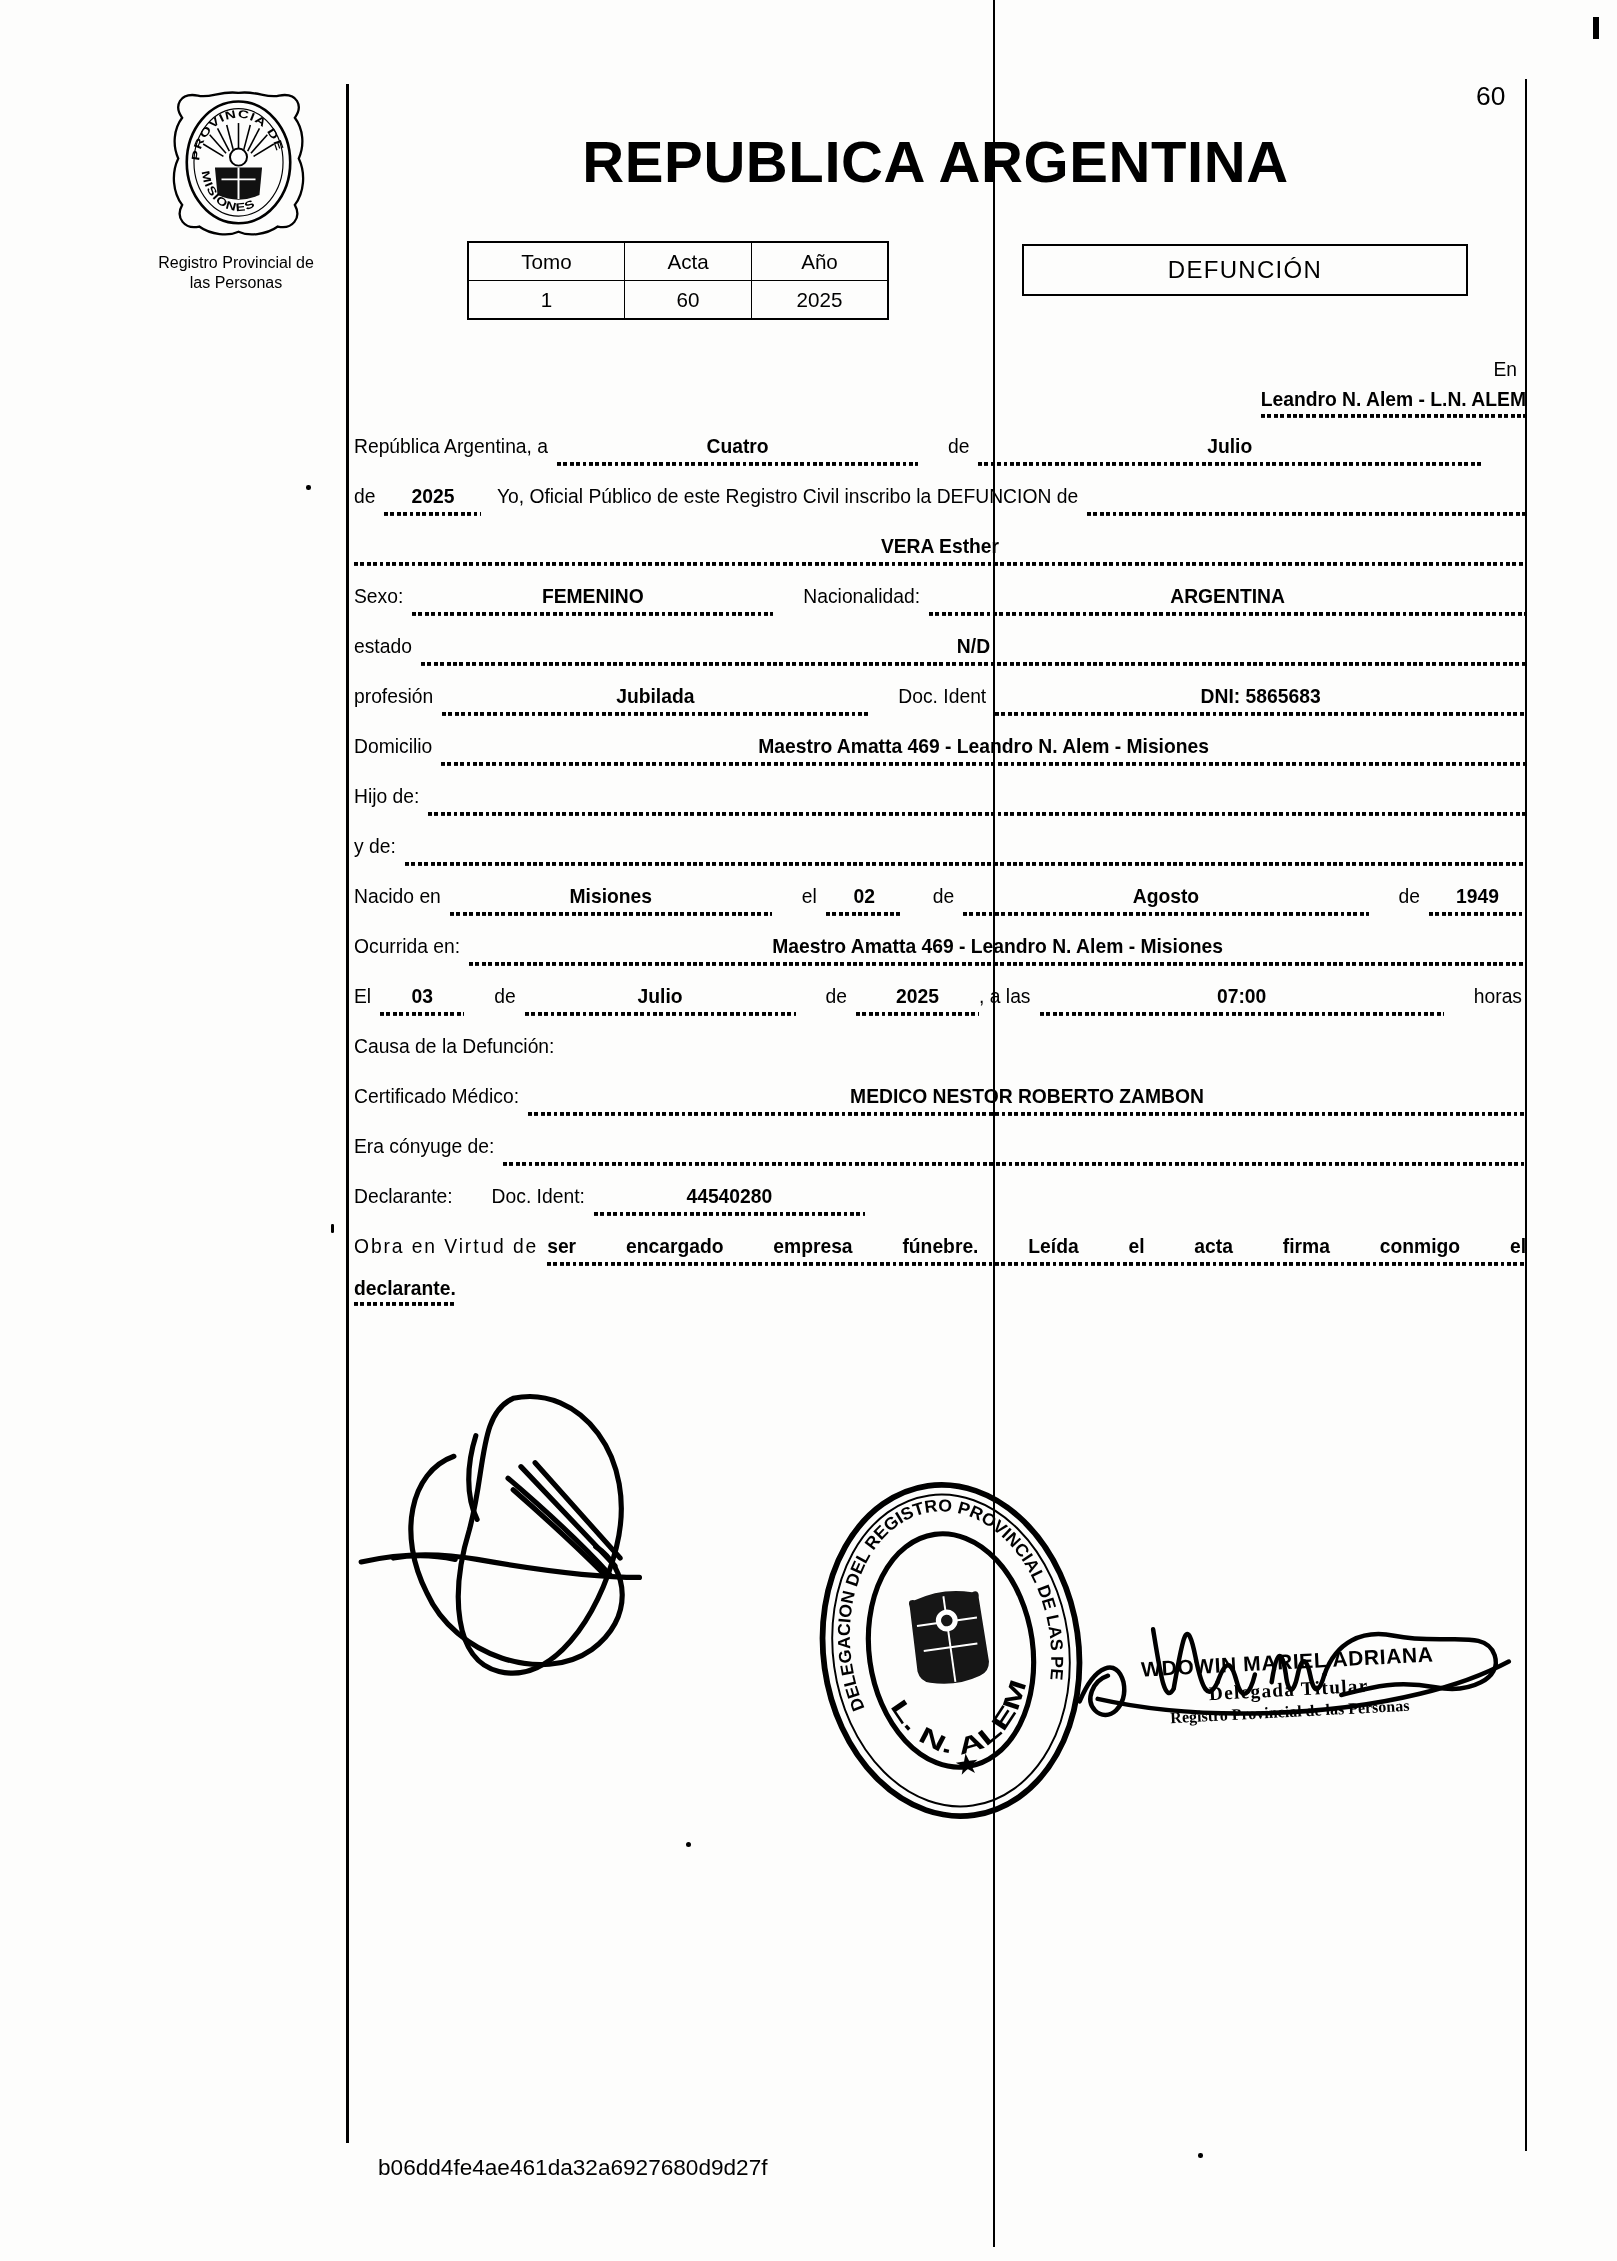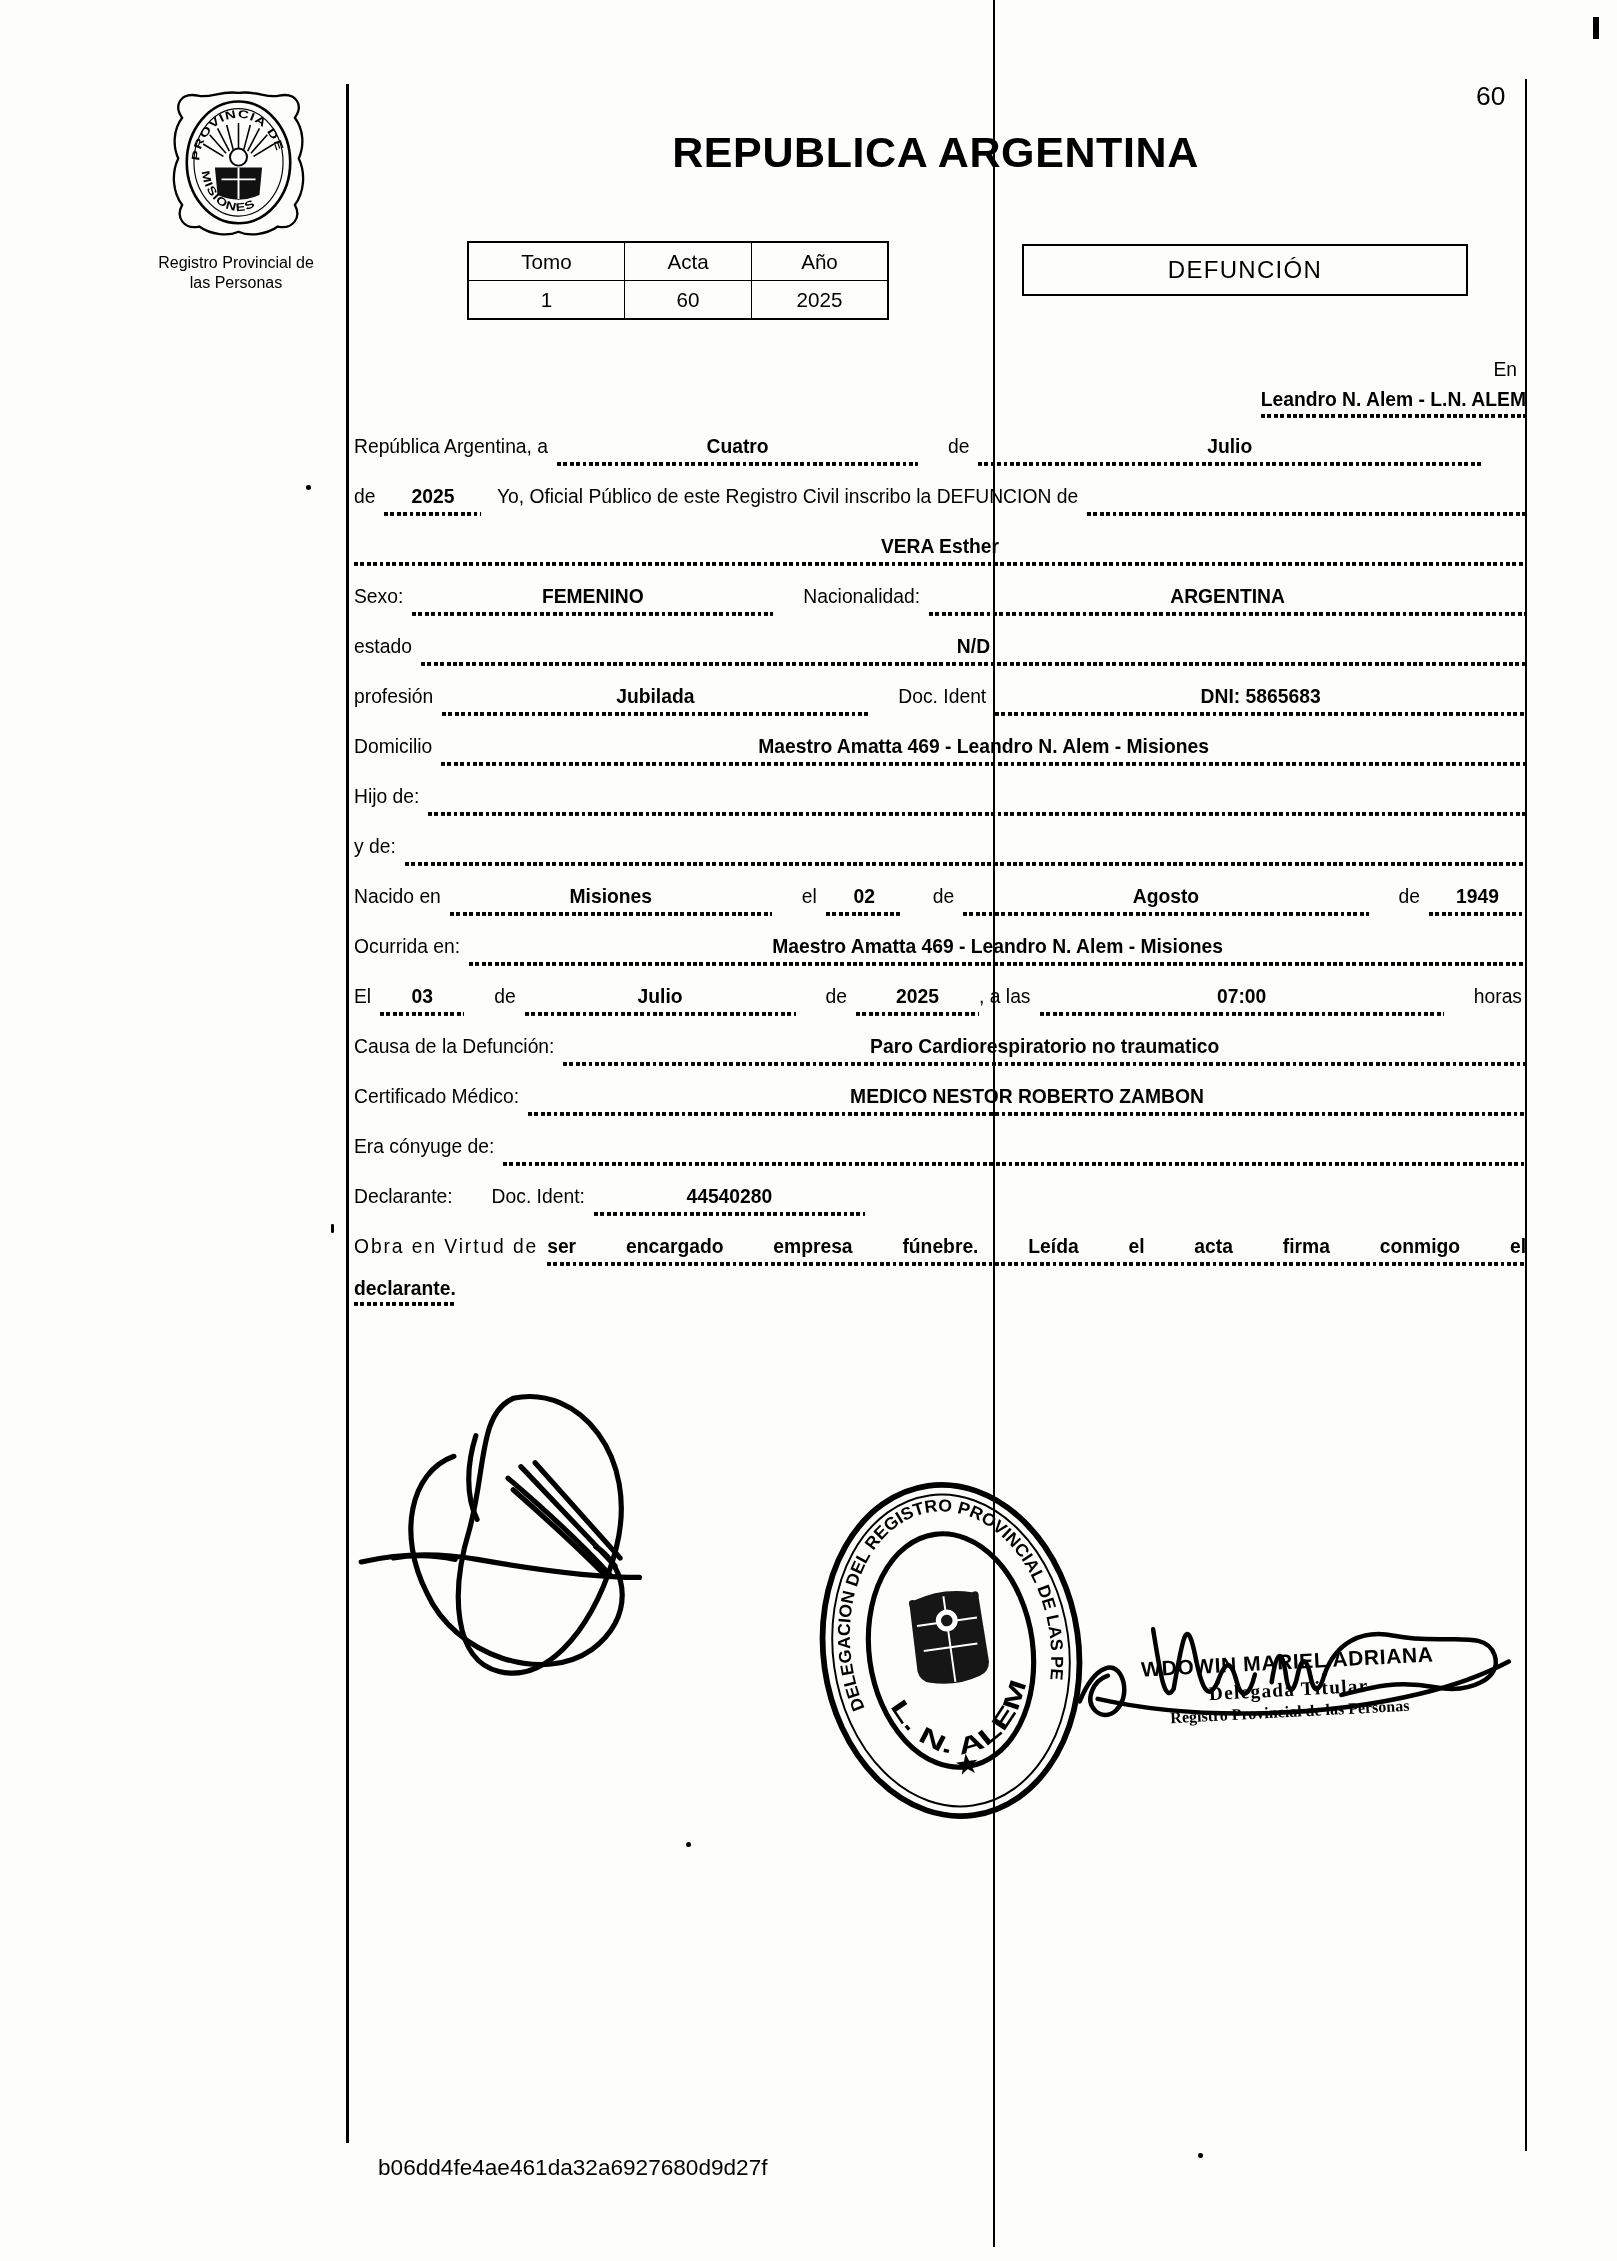--- a/index.html
+++ b/index.html
@@ -6,21 +6,21 @@
   .page {
     position:relative; width:1618px; height:2261px; background:#fdfdfc;
     font-family:"Liberation Sans", sans-serif; color:#000; overflow:hidden;
   }
   .vline { position:absolute; background:#000; }
   
   .logo { position:absolute; left:169px; top:89px; width:139px; height:148px; }
   .orgname { position:absolute; left:123px; top:253px; width:226px; text-align:center;
              font-size:16px; line-height:20px; }
   .title { position:absolute; left:568px; top:128px; width:735px; text-align:center;
-           font-size:43px; font-weight:bold; letter-spacing:0.6px; }
+           font-size:58px; font-weight:bold; letter-spacing:0.6px; }
   .pagenum { position:absolute; left:1476px; top:81px; font-size:26.4px; }
   .corner-tick { position:absolute; left:1593px; top:17px; width:5.8px; height:22px; background:#000; }
   .meta-table { position:absolute; left:467px; top:241px; border-collapse:collapse; font-size:20.6px; }
   .meta-table td { border:1.9px solid #000; height:37px; text-align:center; padding:0; }
   .meta-table { border:2.6px solid #000; }
   .col-tomo { width:155px;margin-left:22px; } .col-acta { width:126px; } .col-anio { width:135px; }
   .defbox { position:absolute; left:1022px; top:244px; width:442px; height:48px;
             border:2.6px solid #000; display:flex; align-items:center; justify-content:center;
             font-size:24px; letter-spacing:1.3px; }
   
@@ -199,21 +199,20 @@
       <span class="cell dl" style="flex:0 0 271px;">Julio</span>
       <span class="lbl ml">de</span>
       <span class="cell dl" style="flex:0 0 123px;">2025</span>
       <span class="lbl">, a las</span>
       <span class="cell dl f1">07:00</span>
       <span class="lbl ml" style="padding-right:4px;">horas</span>
     </div>
 
     <div class="row">
       <span class="lbl">Causa de la Defunción:</span>
-      <span class="cell dl f1">Paro Cardiorespiratorio no traumatico</span>
     </div>
 
     <div class="row">
       <span class="lbl">Certificado Médico:</span>
       <span class="cell dl f1">MEDICO NESTOR ROBERTO ZAMBON</span>
     </div>
 
     <div class="row">
       <span class="lbl">Era cónyuge de:</span>
       <span class="cell dl f1"></span>

